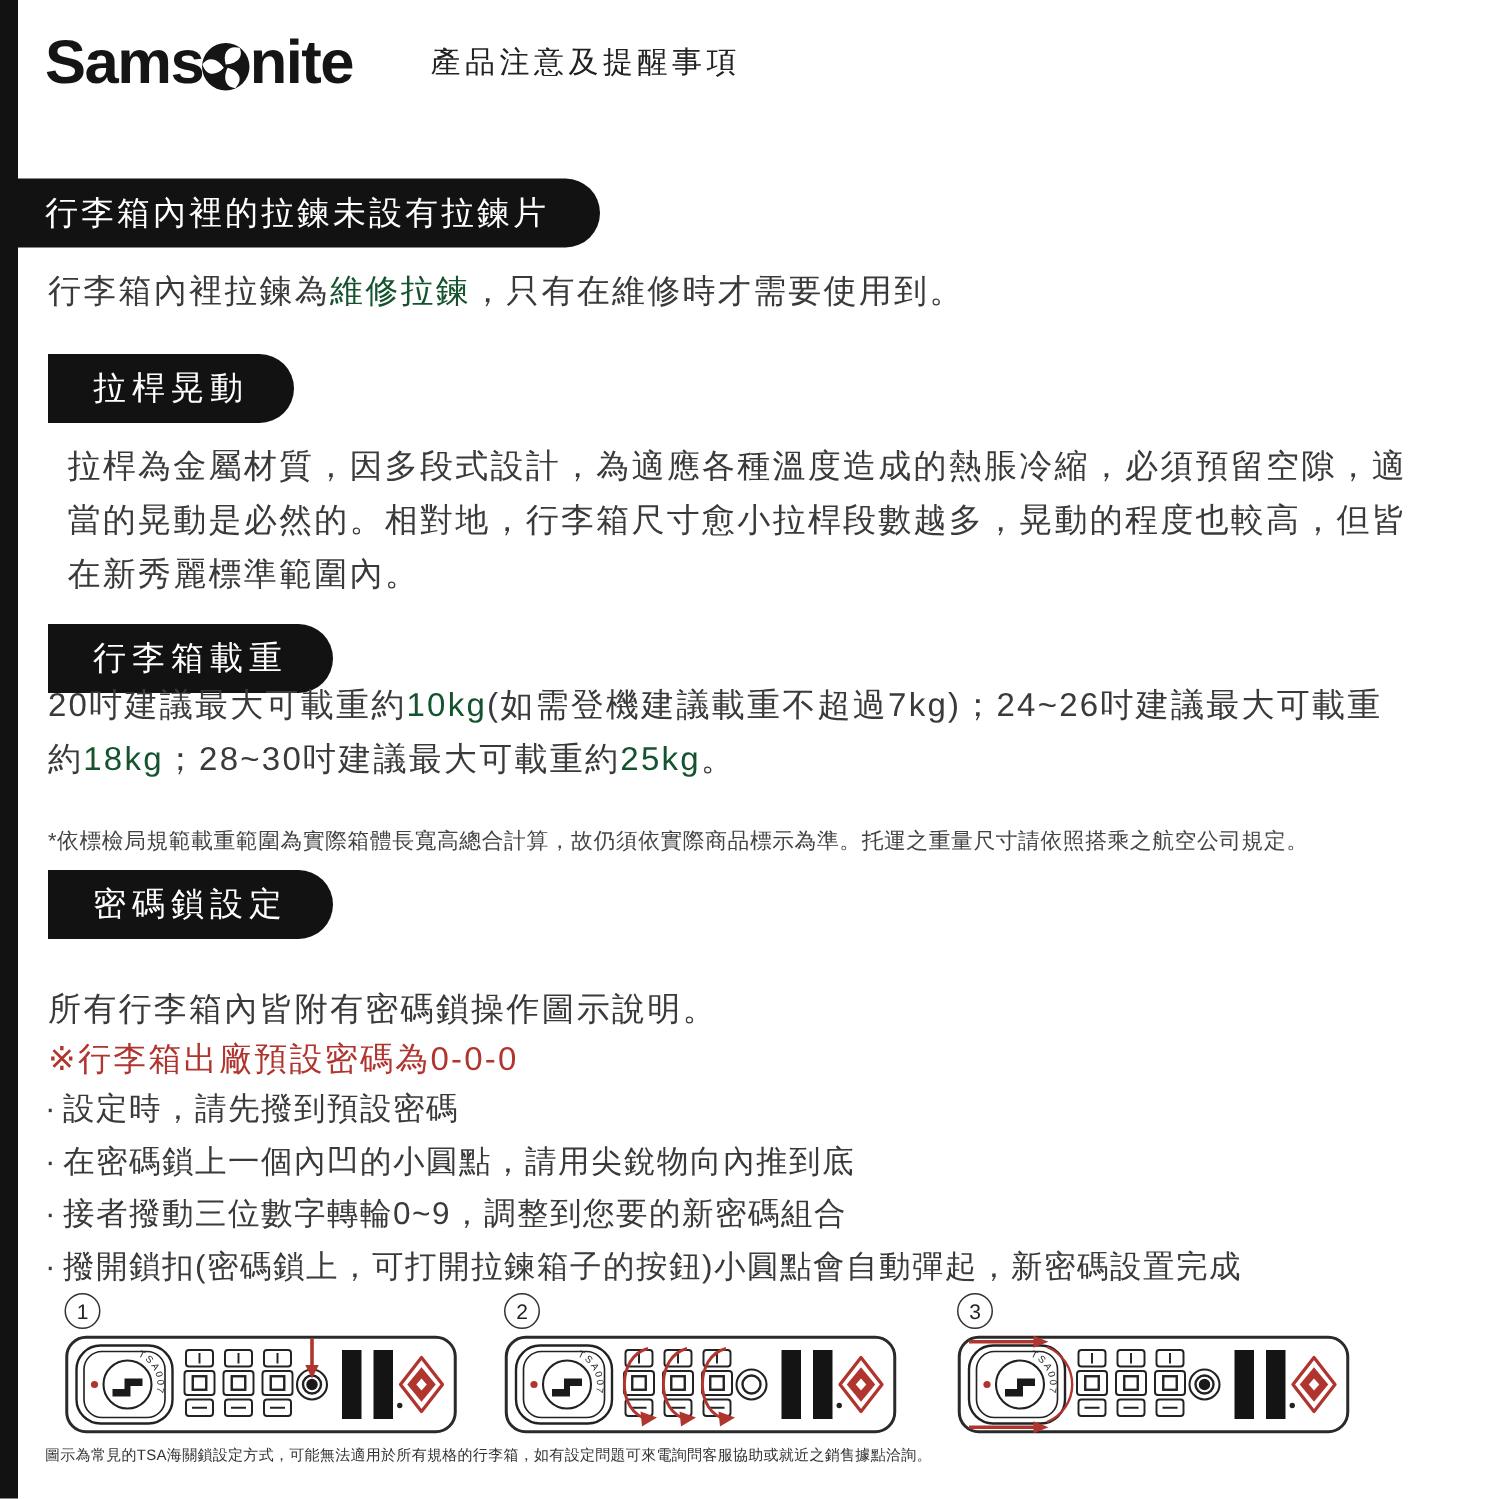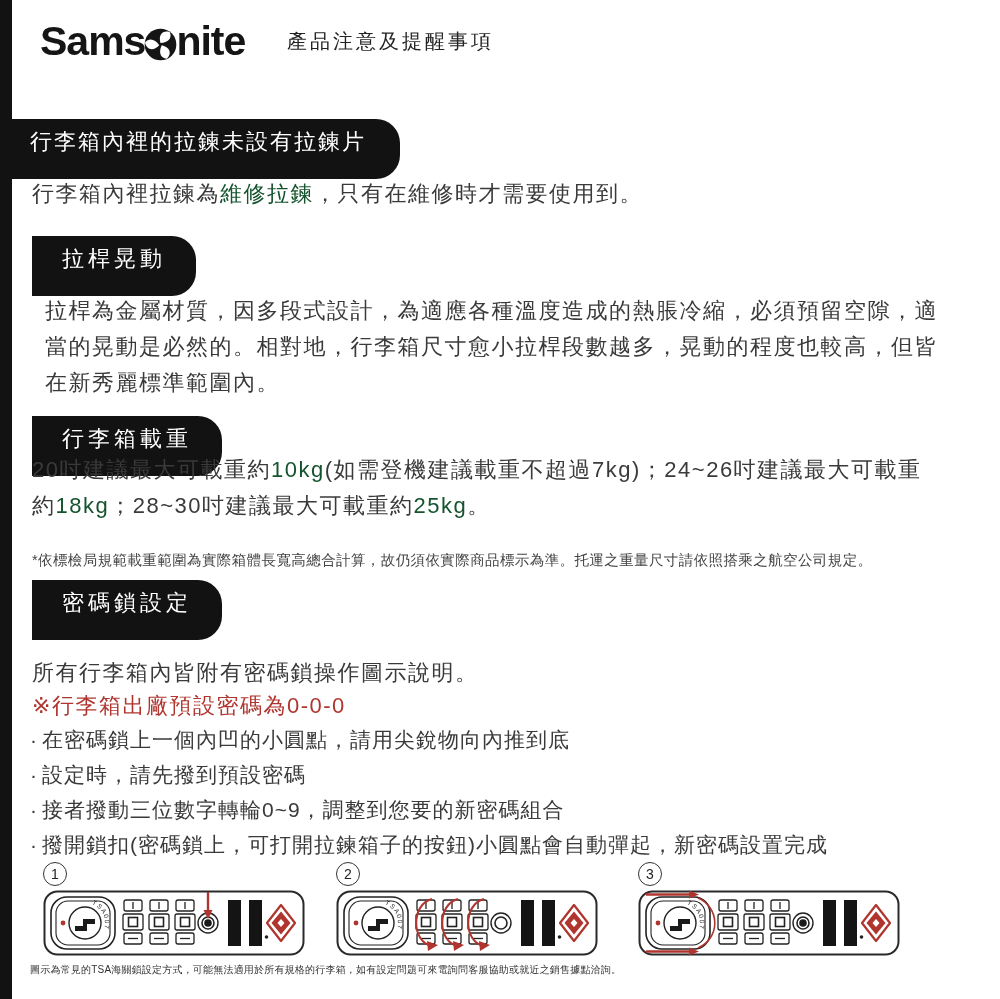--- a/index.html
+++ b/index.html
@@ -4,28 +4,28 @@
 <style>
   html,body{margin:0;padding:0;}
   body{
     width:1000px;height:999px;position:relative;background:#ffffff;
     font-family:"Liberation Sans","DejaVu Sans",sans-serif;
     color:#3a3a3a;overflow:hidden;
   }
   .leftbar{position:absolute;left:0;top:0;width:12px;height:999px;background:#121212;}
 
   
-  .logo{position:absolute;left:30px;top:16px;height:50px;display:flex;align-items:center;color:#151515;margin-left:10px;}
+  .logo{position:absolute;left:30px;top:16px;height:50px;display:flex;align-items:center;color:#151515;}
   .brand-seg{font-size:41px;font-weight:700;letter-spacing:-1px;}
   .swirl{width:33px;height:33px;margin:6px -1px 0 -1px;}
   .page-title{position:absolute;left:287px;top:28px;font-size:20px;color:#222;letter-spacing:3px;white-space:nowrap;}
 
   
   .pill{
-    position:absolute;left:0;height:60px;line-height:46px;background:#121212;color:#fff;
+    position:absolute;left:0;height:46px;line-height:46px;background:#121212;color:#fff;
     border-radius:0 24px 24px 0;padding:0 34px 0 30px;font-size:22px;letter-spacing:2px;white-space:nowrap;
   }
   .pill-handle,.pill-load,.pill-lock{letter-spacing:4px;padding-right:30px;margin-left:32px;}
 
   .para{position:absolute;left:32px;width:896px;font-size:22px;line-height:36px;color:#3a3a3a;letter-spacing:1.5px;}
   .red{color:#14532d;}
   .finenote{position:absolute;left:32px;width:945px;font-size:14.5px;color:#434343;letter-spacing:0.4px;}
   .rednote{position:absolute;left:32px;width:900px;font-size:22px;letter-spacing:1.5px;color:#b0352f;}
   .steps{position:absolute;left:30px;width:920px;font-size:21px;color:#3a3a3a;letter-spacing:1px;}
   .step-line{height:35px;line-height:35px;white-space:nowrap;}
@@ -70,22 +70,22 @@
 <div class="pill pill-load" style="top:416px;">行李箱載重</div>
 <div class="para" style="top:452px;width:890px;">
   <span>20吋建議最大可載重約</span><span class="red">10kg</span><span>(如需登機建議載重不超過7kg)；24~26吋建議最大可載重約</span><span class="red">18kg</span><span>；28~30吋建議最大可載重約</span><span class="red">25kg</span><span>。</span>
 </div>
 <div class="finenote" style="top:551px;">*依標檢局規範載重範圍為實際箱體長寬高總合計算，故仍須依實際商品標示為準。托運之重量尺寸請依照搭乘之航空公司規定。</div>
 
 <div class="pill pill-lock" style="top:580px;">密碼鎖設定</div>
 <div class="para" style="top:655px;">所有行李箱內皆附有密碼鎖操作圖示說明。</div>
 <div class="rednote" style="top:691px;">※行李箱出廠預設密碼為0-0-0</div>
 <div class="steps" style="top:722px;">
+  <div class="step-line"><span class="step-bullet">·</span><span>設定時，請先撥到預設密碼</span></div>
   <div class="step-line"><span class="step-bullet">·</span><span>在密碼鎖上一個內凹的小圓點，請用尖銳物向內推到底</span></div>
-  <div class="step-line"><span class="step-bullet">·</span><span>設定時，請先撥到預設密碼</span></div>
   <div class="step-line"><span class="step-bullet">·</span><span>接者撥動三位數字轉輪0~9，調整到您要的新密碼組合</span></div>
   <div class="step-line"><span class="step-bullet">·</span><span>撥開鎖扣(密碼鎖上，可打開拉鍊箱子的按鈕)小圓點會自動彈起，新密碼設置完成</span></div>
 </div>
 
 <div class="panel-block" style="left:43px;top:862px;">
   <div class="step-num">1</div>
   <div id="panel0"><svg width="262" height="68" viewBox="0 0 262 66">
         <rect x="1.5" y="1.5" width="259" height="63" rx="13" fill="#fff" stroke="#2a2a2a" stroke-width="2"></rect>
         <g>
       <rect x="8" y="7" width="64" height="52" rx="16" fill="#fff" stroke="#222222" stroke-width="1.6"></rect>

